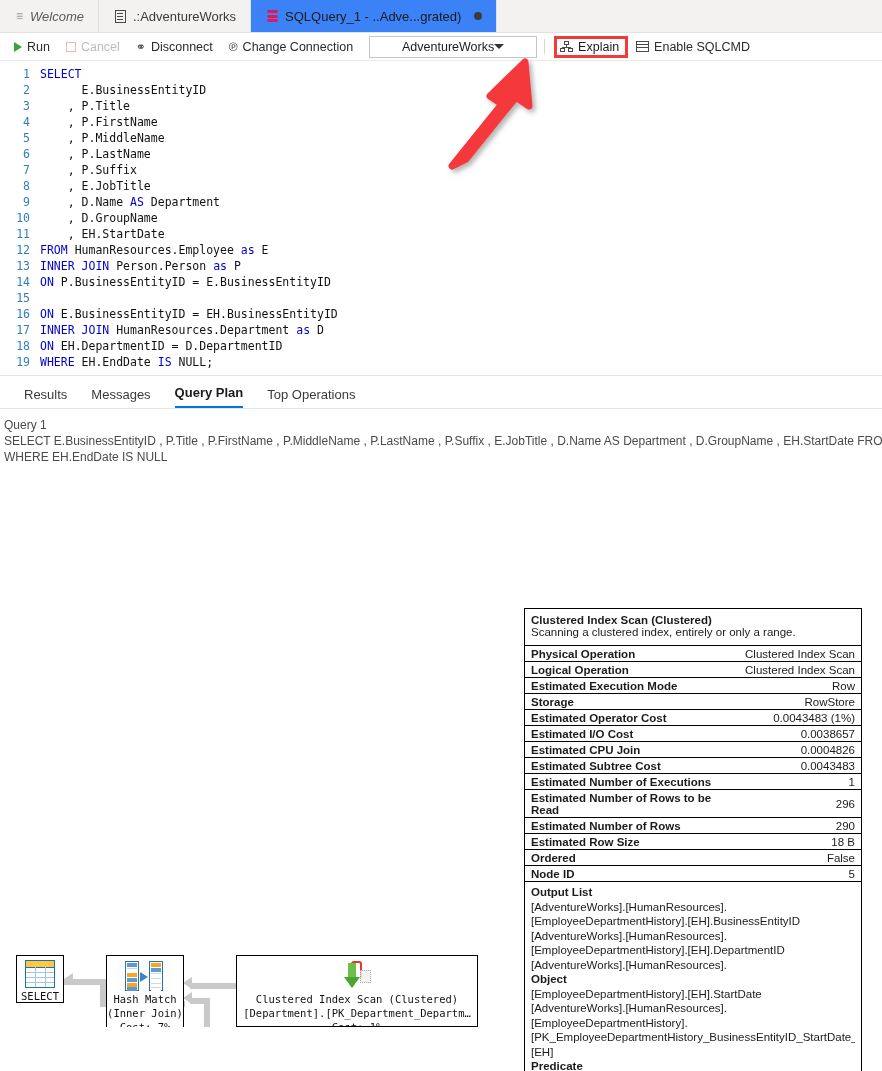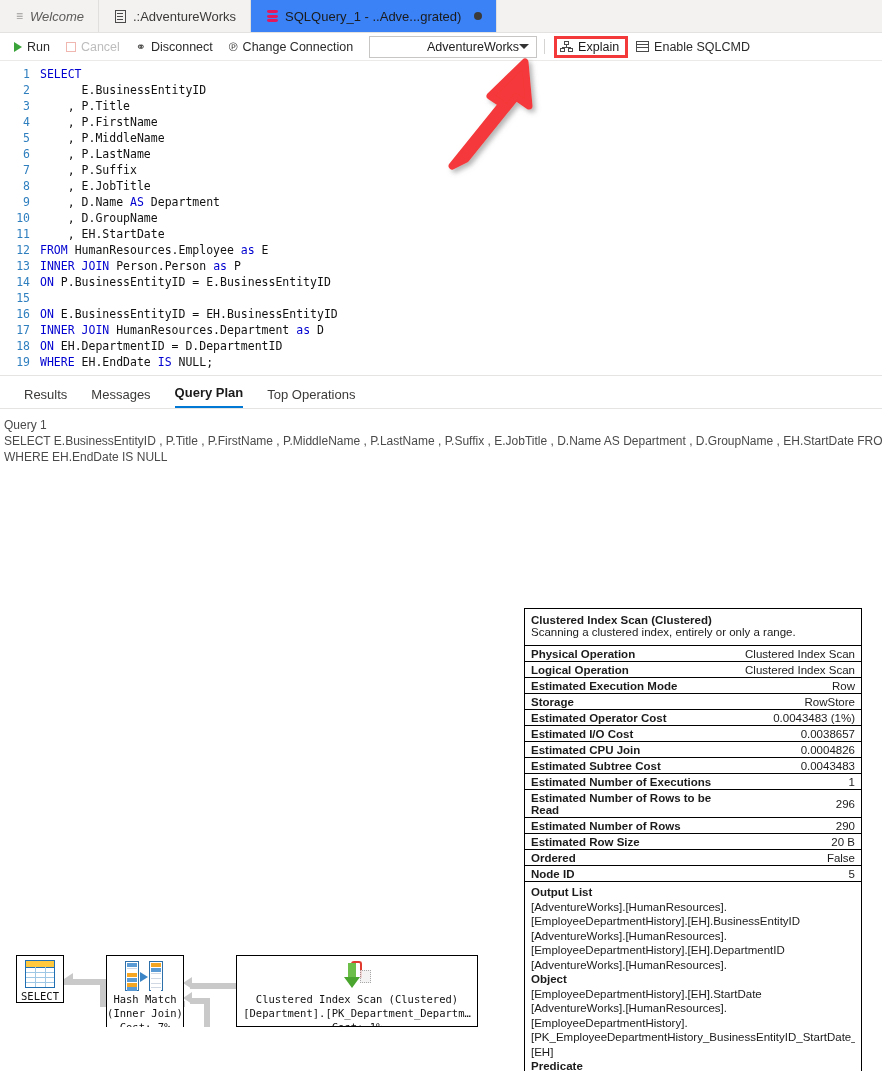--- a/index.html
+++ b/index.html
@@ -60,21 +60,21 @@
     position: relative;
   }
   .tb-item { display:flex; align-items:center; gap:5px; padding:2px 8px; color:#2b2b2b; white-space:nowrap; }
   .tb-item.disabled { color:#bdbdbd; }
   .play-tri { width:0;height:0;border-left:8px solid #3aa33a;border-top:5px solid transparent;border-bottom:5px solid transparent;}
   .stop-sq { width:10px;height:10px;border:1.6px solid #f0b6b0; }
   .plug { font-size:12px; color:#3b3a39; }
   .db-select {
     height:22px; width:168px; margin-left:8px;
     border:1px solid #c8c6c4; background:#fff;
-    display:flex; align-items:center; justify-content:flex-end;
+    display:flex; align-items:center; justify-content:center;
     padding:0 7px; font-size:12.5px; color:#1b1b1b;
   }
   .caret { width:0;height:0;border-left:5px solid transparent;border-right:5px solid transparent;border-top:5px solid #333; }
   .sep { width:1px; height:15px; background:#d6d4d2; margin:0 7px; }
   .explain-wrap {
     position:relative;
     display:flex; align-items:center;
     border:3px solid #f4393a; padding:1px 6px 1px 3px;
     margin-left:2px;
   }
@@ -458,21 +458,21 @@
         <tr>
           <td class="k">Estimated Number of Rows to be Read</td>
           <td class="v">296</td>
         </tr>
         <tr>
           <td class="k">Estimated Number of Rows</td>
           <td class="v">290</td>
         </tr>
         <tr>
           <td class="k">Estimated Row Size</td>
-          <td class="v">20 B</td>
+          <td class="v">18 B</td>
         </tr>
         <tr>
           <td class="k">Ordered</td>
           <td class="v">False</td>
         </tr>
         <tr>
           <td class="k">Node ID</td>
           <td class="v">5</td>
         </tr>
       </tbody>

